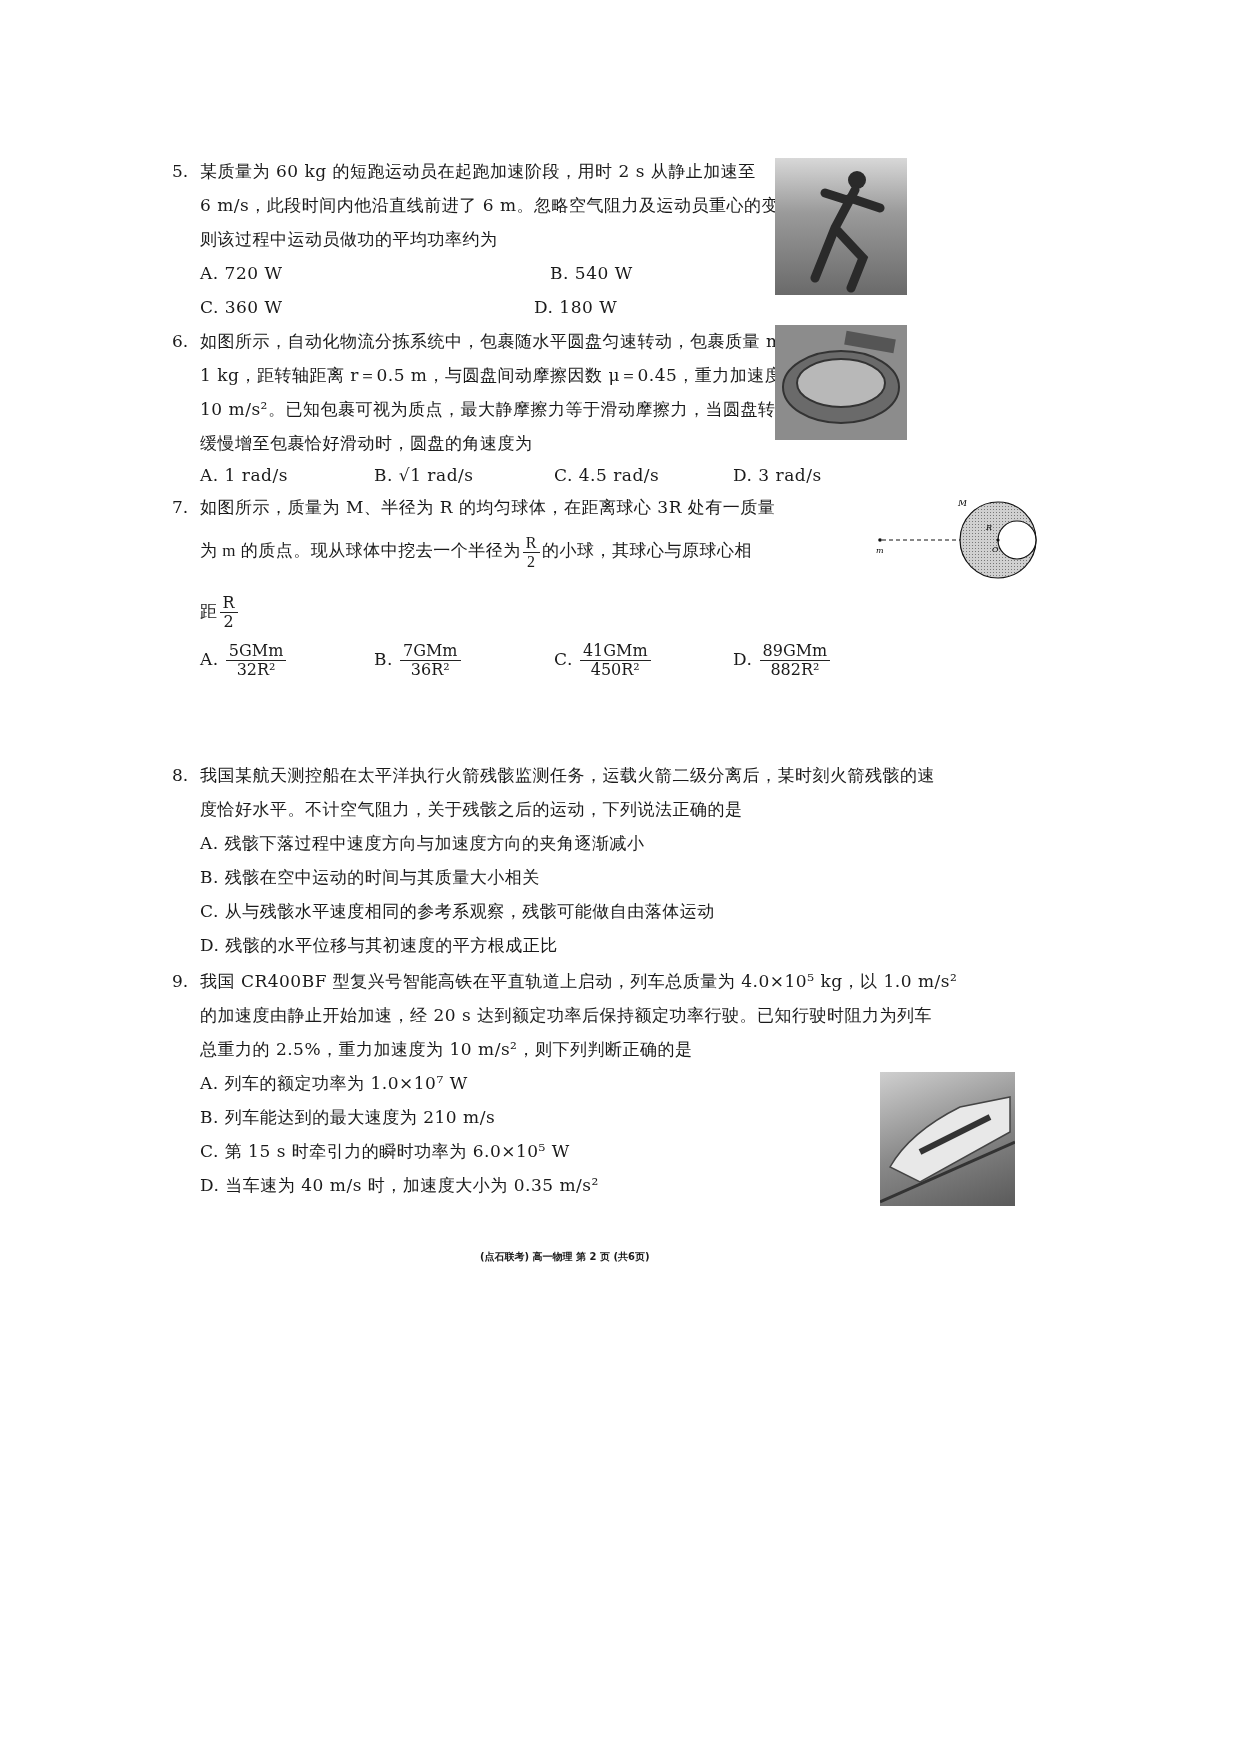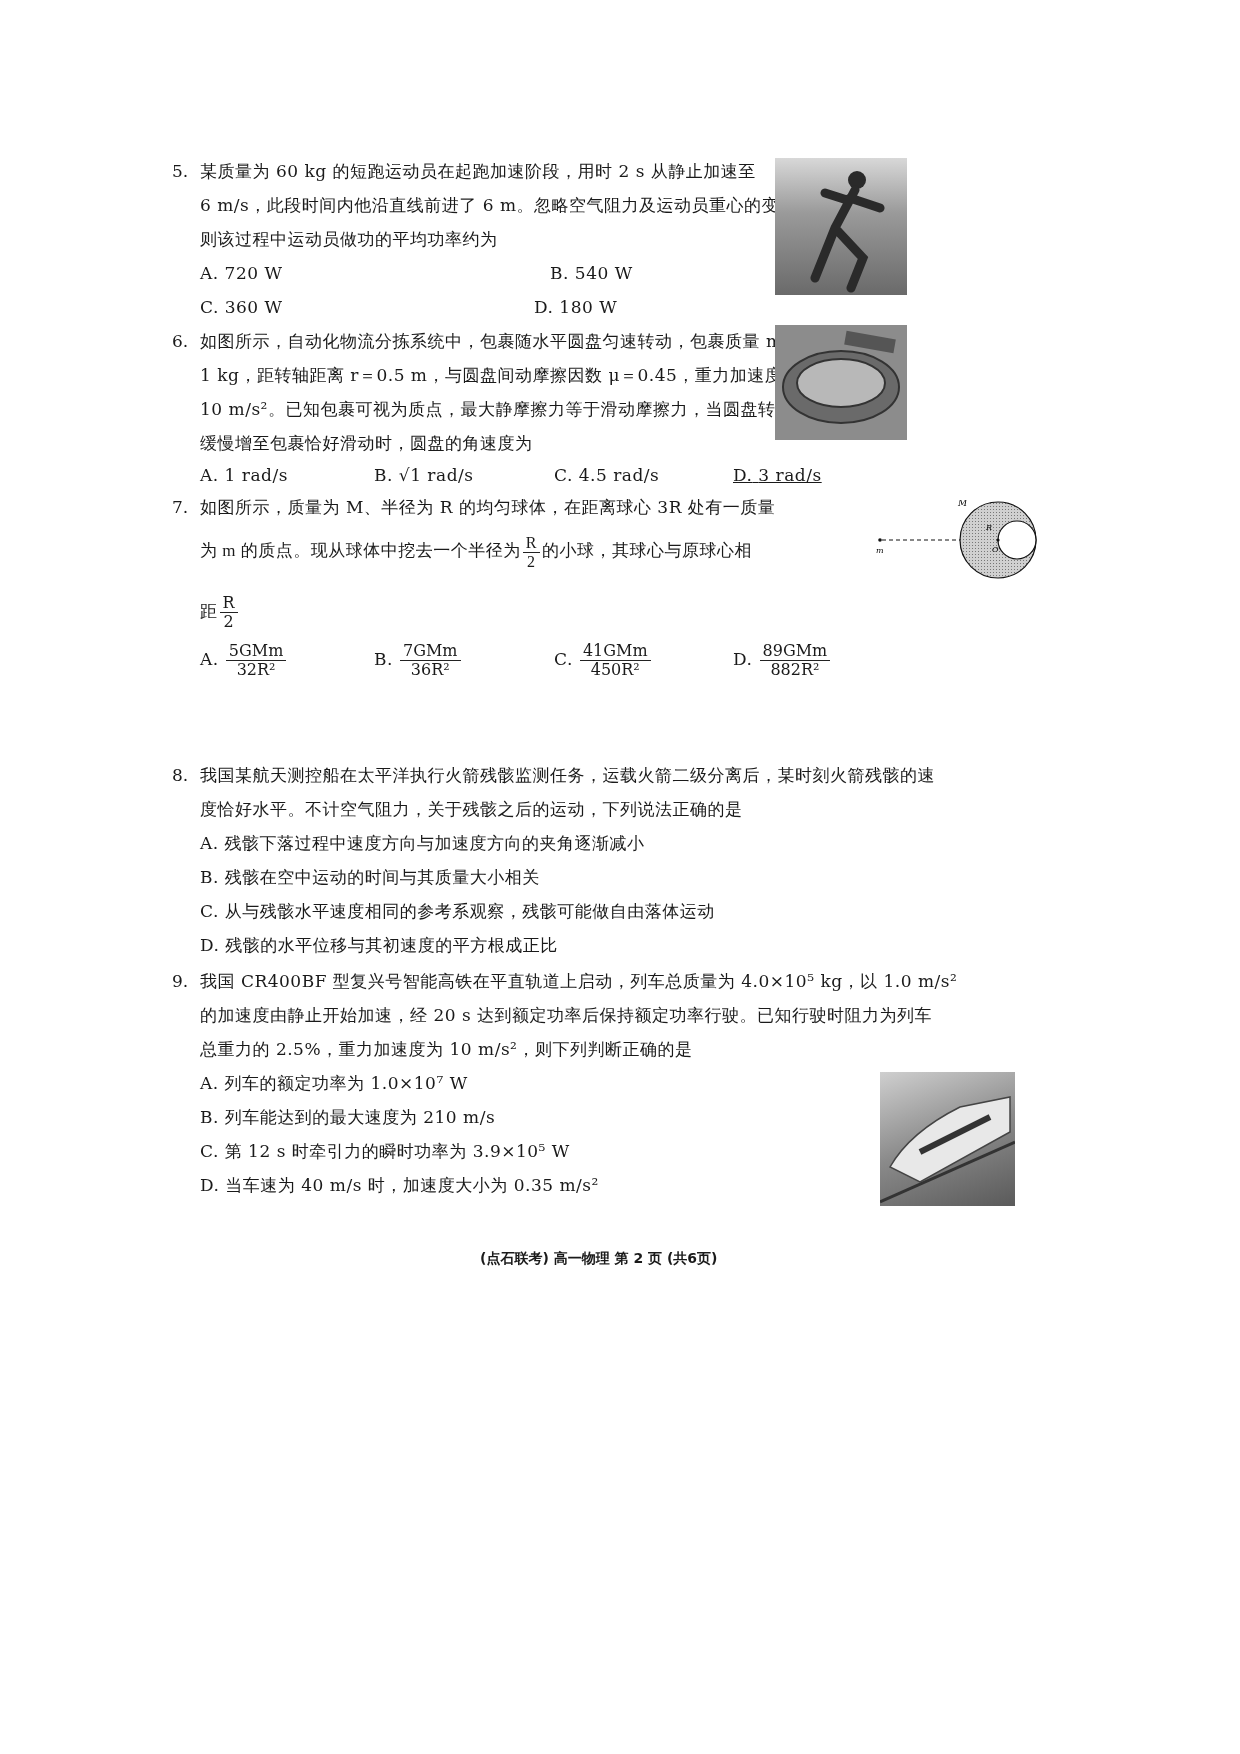--- a/index.html
+++ b/index.html
@@ -5,21 +5,21 @@
   html, body { margin: 0; padding: 0; background: #ffffff; }
   body { width: 1240px; height: 1754px; position: relative; overflow: hidden;
          font-family: "DejaVu Serif", "Liberation Serif", serif; color: #1a1a1a; }
   .abs { position: absolute; }
   .line { position: absolute; font-size: 17px; line-height: 22px; white-space: nowrap; letter-spacing: 0.5px; }
   .qnum { position: absolute; font-size: 17px; line-height: 22px; }
   .img { position: absolute; background: #8a8a8a; overflow: hidden; }
   .frac { display: inline-block; vertical-align: middle; text-align: center; font-size: 16px; line-height: 18px; margin: 0 2px; }
   .frac .num { display: block; border-bottom: 1px solid #222; padding: 0 3px; }
   .frac .den { display: block; padding: 0 3px; }
-  .footer { position: absolute; font-family: "DejaVu Sans", "Liberation Sans", sans-serif; font-weight: bold; font-size: 14px; }
+  .footer { position: absolute; font-family: "DejaVu Sans", "Liberation Sans", sans-serif; font-weight: bold; font-size: 10px; }
 </style>
 </head>
 <body>
 
 <div>
   <span class="qnum" style="left:172px;top:160px;">5.</span>
   <span class="line" style="left:200px;top:160px;">某质量为 60 kg 的短跑运动员在起跑加速阶段，用时 2 s 从静止加速至</span>
   <span class="line" style="left:200px;top:194px;">6 m/s，此段时间内他沿直线前进了 6 m。忽略空气阻力及运动员重心的变化，</span>
   <span class="line" style="left:200px;top:228px;">则该过程中运动员做功的平均功率约为</span>
   <span class="line" style="left:200px;top:262px;"><span>A.</span> <span>720 W</span></span>
@@ -36,21 +36,21 @@
 
 <div>
   <span class="qnum" style="left:172px;top:330px;">6.</span>
   <span class="line" style="left:200px;top:330px;">如图所示，自动化物流分拣系统中，包裹随水平圆盘匀速转动，包裹质量 m＝</span>
   <span class="line" style="left:200px;top:364px;">1 kg，距转轴距离 r＝0.5 m，与圆盘间动摩擦因数 μ＝0.45，重力加速度 g＝</span>
   <span class="line" style="left:200px;top:398px;">10 m/s²。已知包裹可视为质点，最大静摩擦力等于滑动摩擦力，当圆盘转速</span>
   <span class="line" style="left:200px;top:432px;text-align:center;">缓慢增至包裹恰好滑动时，圆盘的角速度为</span>
   <span class="line" style="left:200px;top:464px;"><span>A.</span> <span>1 rad/s</span></span>
   <span class="line" style="left:374px;top:464px;"><span>B.</span> <span>√1 rad/s</span></span>
   <span class="line" style="left:554px;top:464px;"><span>C.</span> <span>4.5 rad/s</span></span>
-  <span class="line" style="left:733px;top:464px;text-decoration:underline;"><span>D.</span> <span>3 rad/s</span></span>
+  <span class="line" style="left:733px;top:464px;"><span>D.</span> <span>3 rad/s</span></span>
   <div class="img" style="left:775px;top:325px;width:132px;height:115px;background:#8c8c8c;">
     <svg width="132" height="115" viewBox="0 0 132 115">
       <ellipse cx="66" cy="62" rx="58" ry="36" fill="#6a6a6a" stroke="#333" stroke-width="2"></ellipse>
       <ellipse cx="66" cy="58" rx="44" ry="24" fill="#b8b8b8" stroke="#333" stroke-width="2"></ellipse>
       <rect x="70" y="10" width="50" height="14" fill="#555" transform="rotate(10 95 17)"></rect>
     </svg>
   </div>
 </div>
 
 <div>
@@ -111,21 +111,21 @@
   <span class="line" style="left:200px;top:934px;"><span>D.</span> <span>残骸的水平位移与其初速度的平方根成正比</span></span>
 </div>
 
 <div>
   <span class="qnum" style="left:172px;top:970px;">9.</span>
   <span class="line" style="left:200px;top:970px;">我国 CR400BF 型复兴号智能高铁在平直轨道上启动，列车总质量为 4.0×10⁵ kg，以 1.0 m/s²</span>
   <span class="line" style="left:200px;top:1004px;">的加速度由静止开始加速，经 20 s 达到额定功率后保持额定功率行驶。已知行驶时阻力为列车</span>
   <span class="line" style="left:200px;top:1038px;">总重力的 2.5%，重力加速度为 10 m/s²，则下列判断正确的是</span>
   <span class="line" style="left:200px;top:1072px;"><span>A.</span> <span>列车的额定功率为 1.0×10⁷ W</span></span>
   <span class="line" style="left:200px;top:1106px;"><span>B.</span> <span>列车能达到的最大速度为 210 m/s</span></span>
-  <span class="line" style="left:200px;top:1140px;"><span>C.</span> <span>第 12 s 时牵引力的瞬时功率为 3.9×10⁵ W</span></span>
+  <span class="line" style="left:200px;top:1140px;"><span>C.</span> <span>第 15 s 时牵引力的瞬时功率为 6.0×10⁵ W</span></span>
   <span class="line" style="left:200px;top:1174px;"><span>D.</span> <span>当车速为 40 m/s 时，加速度大小为 0.35 m/s²</span></span>
   <div class="img" style="left:880px;top:1072px;width:135px;height:134px;background:linear-gradient(160deg,#cfcfcf 0%,#8a8a8a 50%,#5a5a5a 100%);">
     <svg width="135" height="134" viewBox="0 0 135 134">
       <path d="M10 95 Q30 60 80 35 L130 25 L130 60 L40 110 Z" fill="#e8e8e8" stroke="#444" stroke-width="1.5"></path>
       <path d="M40 80 L110 45" stroke="#333" stroke-width="6"></path>
       <path d="M0 130 L135 70" stroke="#333" stroke-width="3"></path>
     </svg>
   </div>
 </div>
 

